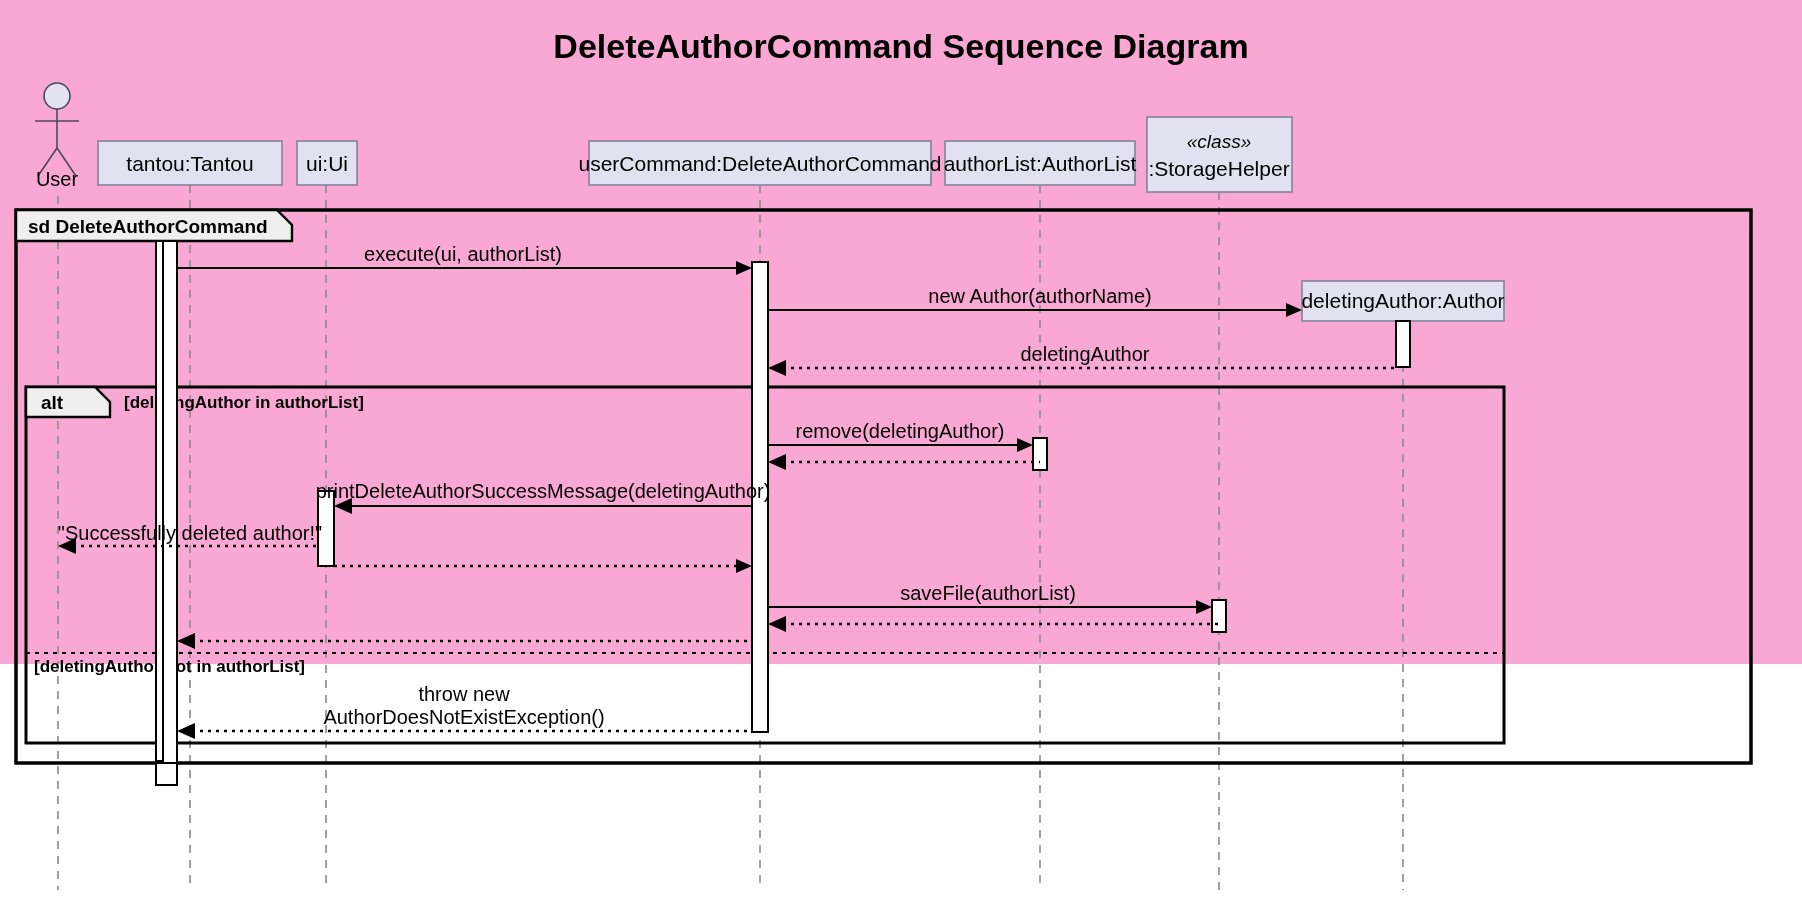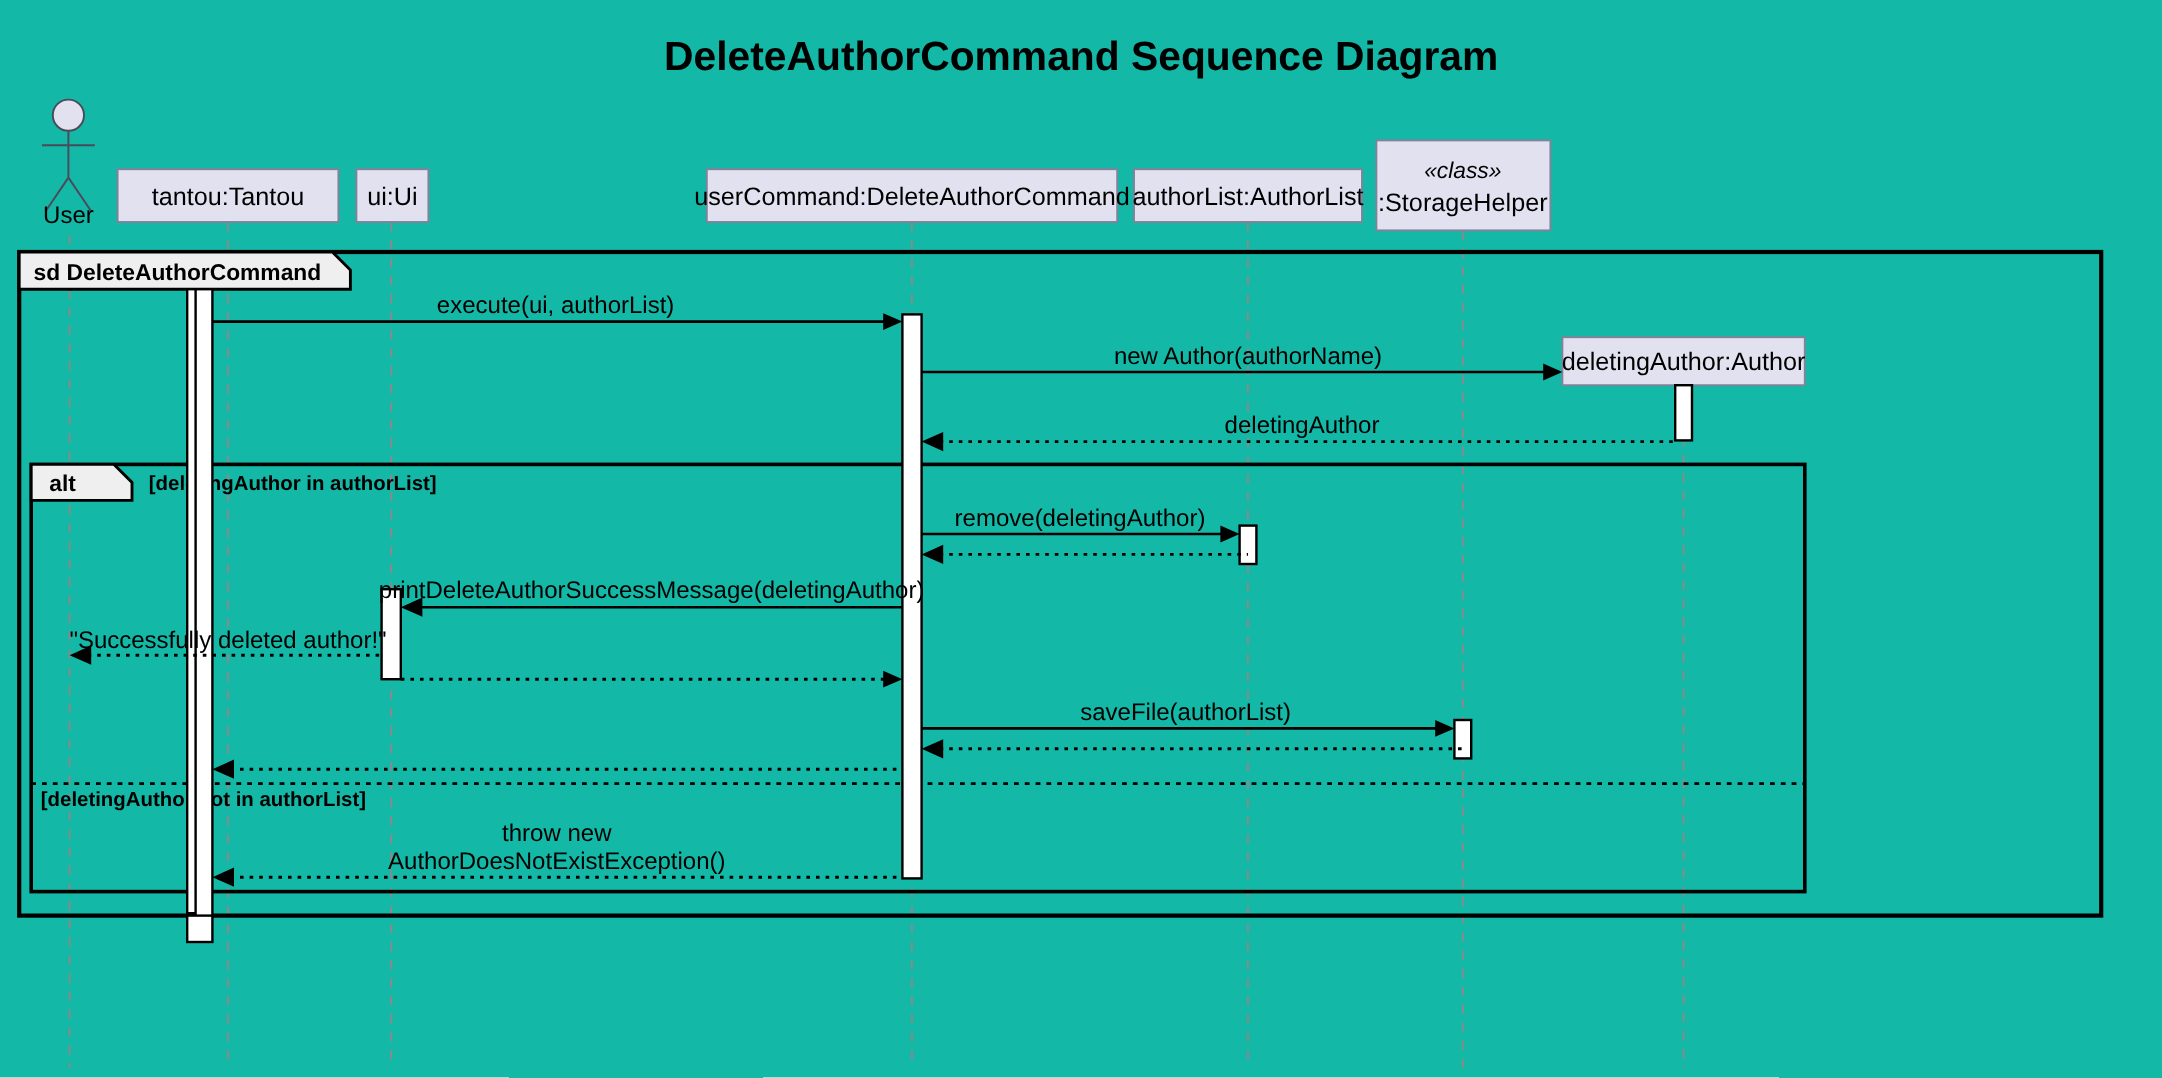--- a/index.html
+++ b/index.html
@@ -9,22 +9,22 @@
   }
   body {
     width: 1802px;
     height: 898px;
     font-family: "Liberation Sans", sans-serif;
     overflow: hidden;
   }
   #diagram-root {
     position: relative;
     width: 1802px;
-    height: 898px;
-    background: #14b8a6;
+    height: 664px;
+    background: #f9a8d4;
   }
   svg#seq {
     display: block;
     width: 1802px;
     height: 898px;
   }
   .ttl {
     font-family: "Liberation Sans", sans-serif;
     font-size: 34px;
     font-weight: bold;

